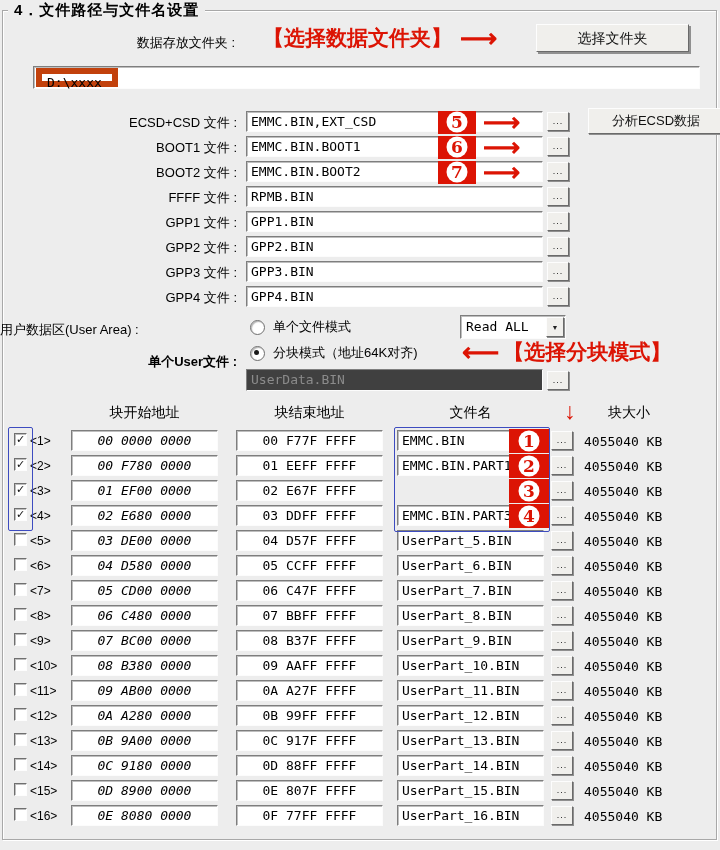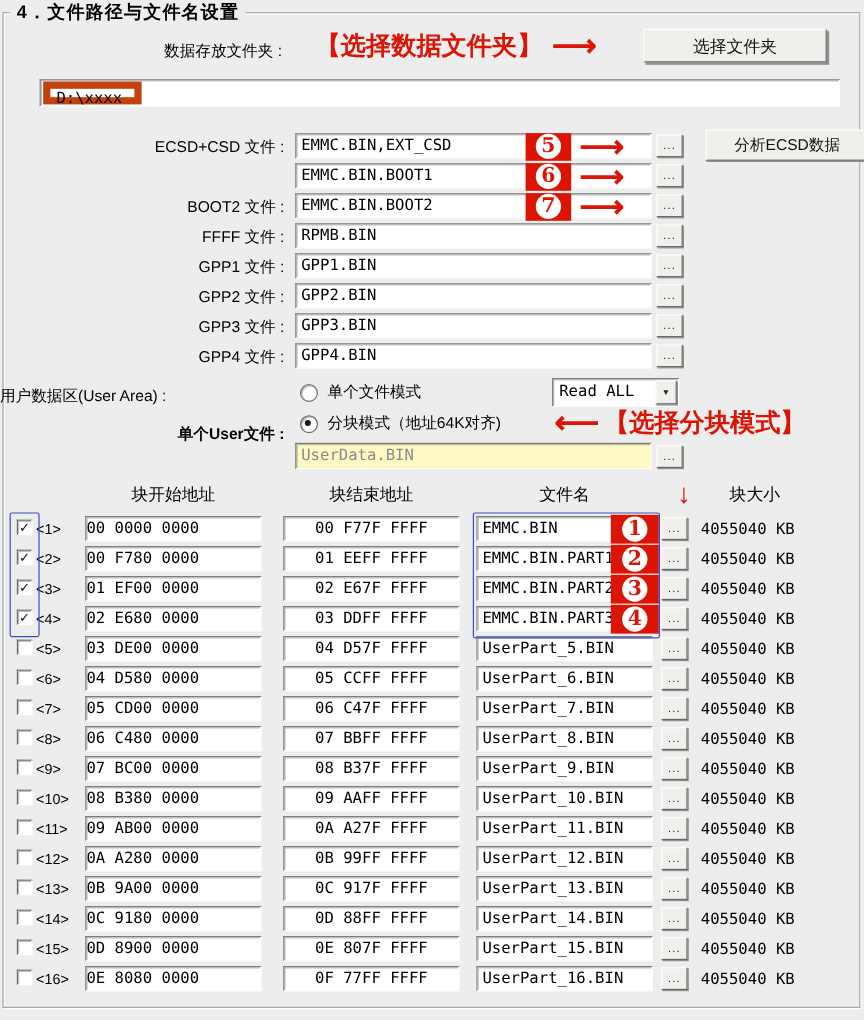--- a/index.html
+++ b/index.html
@@ -93,42 +93,42 @@
   }
   .radio.selected::after{
     content:"";position:absolute;left:3px;top:3px;width:5px;height:5px;border-radius:50%;background:#1a1a1a;
   }
   .dropdown{left:460px;top:315px;width:106px;height:24px;}
   .dd-text{position:absolute;left:5px;top:3px;}
   .dd-btn{position:absolute;right:1px;top:1px;width:18px;height:20px;text-align:center;line-height:19px;font-size:7px;color:#222;}
   .ua-annot{left:462px;top:338px;display:flex;align-items:center;gap:4px;}
   .ua-annot .annot-text{font-size:21px;font-weight:bold;}
   .single-label{left:0;top:353px;width:237px;text-align:right;white-space:pre;font-weight:bold;}
-  .single-input{left:246px;top:369px;width:297px;height:22px;line-height:20px;padding:0 4px;background:#fef9c3;color:#8b8b8b;}
+  .single-input{left:246px;top:369px;width:297px;height:22px;line-height:20px;padding:0 4px;background:#404040;color:#8b8b8b;}
   .single-dots{left:547px;top:371px;}
 
   
   .thead{top:404px;font-size:14px;text-align:center;color:#000;}
   .h-start{left:71px;width:147px;}
   .h-end{left:236px;width:147px;}
   .h-file{left:397px;width:147px;}
   .h-size{left:583px;width:92px;}
   .h-arrow{left:556px;top:398px;width:28px;text-align:center;font-size:23px;font-weight:bold;}
 
   #table-rows{position:absolute;left:0;top:429px;width:720px;height:402px;}
   .trow{position:absolute;left:0;width:720px;height:25px;}
   .checkbox{
     position:absolute;left:14px;top:4px;width:13px;height:13px;background:#fff;box-sizing:border-box;
     border:1px solid;border-color:#6f6f6f #fdfdfd #fdfdfd #6f6f6f;
     box-shadow:inset 1px 1px 0 rgba(70,70,70,.35);
     display:flex;align-items:center;justify-content:center;
   }
   .check{font-family:"DejaVu Sans",sans-serif;font-weight:bold;font-size:11px;line-height:1;color:#111;}
   .tindex{position:absolute;left:30px;top:5px;font-size:12px;}
-  .tstart{position:absolute;left:71px;top:1px;width:147px;height:21px;text-align:left;line-height:19px;white-space:pre;}
+  .tstart{position:absolute;left:71px;top:1px;width:147px;height:21px;text-align:center;line-height:19px;white-space:pre;font-style:italic;}
   .tend{position:absolute;left:236px;top:1px;width:147px;height:21px;text-align:center;line-height:19px;white-space:pre;}
   .tfile{position:absolute;left:397px;top:1px;width:147px;height:21px;text-align:left;line-height:19px;padding:0 4px;white-space:pre;}
   .tbadge{position:absolute;left:509px;top:0;width:40px;height:24px;}
   .trow .dots-btn{left:551px;top:2px;}
   .tsize{position:absolute;left:584px;top:5px;white-space:pre;}
 
   .blue-box{position:absolute;border:1px solid #3d4cc0;border-radius:2px;pointer-events:none;}
   #blue-cb{left:8px;top:427px;width:23px;height:102px;}
   #blue-file{left:394px;top:427px;width:154px;height:103px;}
 </style>
@@ -156,20 +156,21 @@
       <div class="badge-group">
         <span class="badge">
           <span class="badge-digit">5</span>
         </span>
         <span class="big-arrow red">⟶</span>
       </div>
       <div class="dots-btn raised">...</div>
       <div class="analyze-btn raised">分析ECSD数据</div>
     </div>
     <div class="frow" style="top: 25px;">
+      <div class="flabel lbl">BOOT1 文件 :</div>
       <div class="finput sunken mono">EMMC.BIN.BOOT1</div>
       <div class="badge-group">
         <span class="badge">
           <span class="badge-digit">6</span>
         </span>
         <span class="big-arrow red">⟶</span>
       </div>
       <div class="dots-btn raised">...</div>
     </div>
     <div class="frow" style="top: 50px;">
@@ -266,21 +267,20 @@
       <div class="dots-btn raised">...</div>
       <div class="tsize mono">4055040 KB</div>
     </div>
     <div class="trow" style="top: 50px;">
       <div class="checkbox">
         <span class="check">✓</span>
       </div>
       <div class="tindex lbl">&lt;3&gt;</div>
       <div class="tstart sunken mono">01 EF00 0000</div>
       <div class="tend sunken mono">02 E67F FFFF</div>
-      <div class="tfile sunken mono">EMMC.BIN.PART2</div>
       <span class="badge tbadge">
         <span class="badge-digit">3</span>
       </span>
       <div class="dots-btn raised">...</div>
       <div class="tsize mono">4055040 KB</div>
     </div>
     <div class="trow" style="top: 75px;">
       <div class="checkbox">
         <span class="check">✓</span>
       </div>

